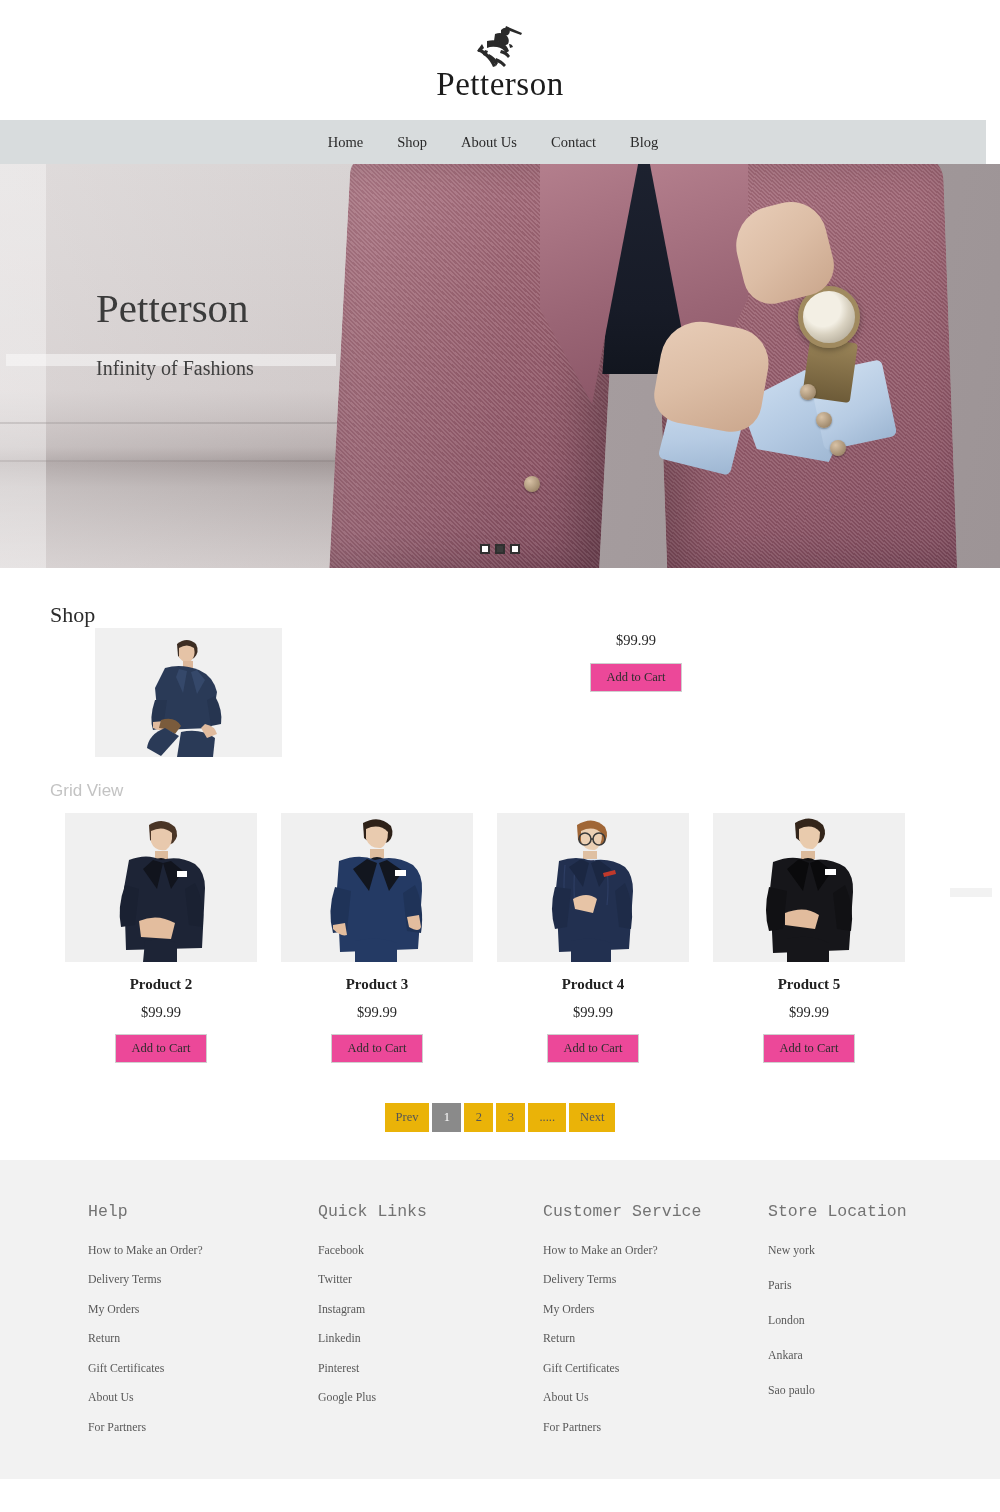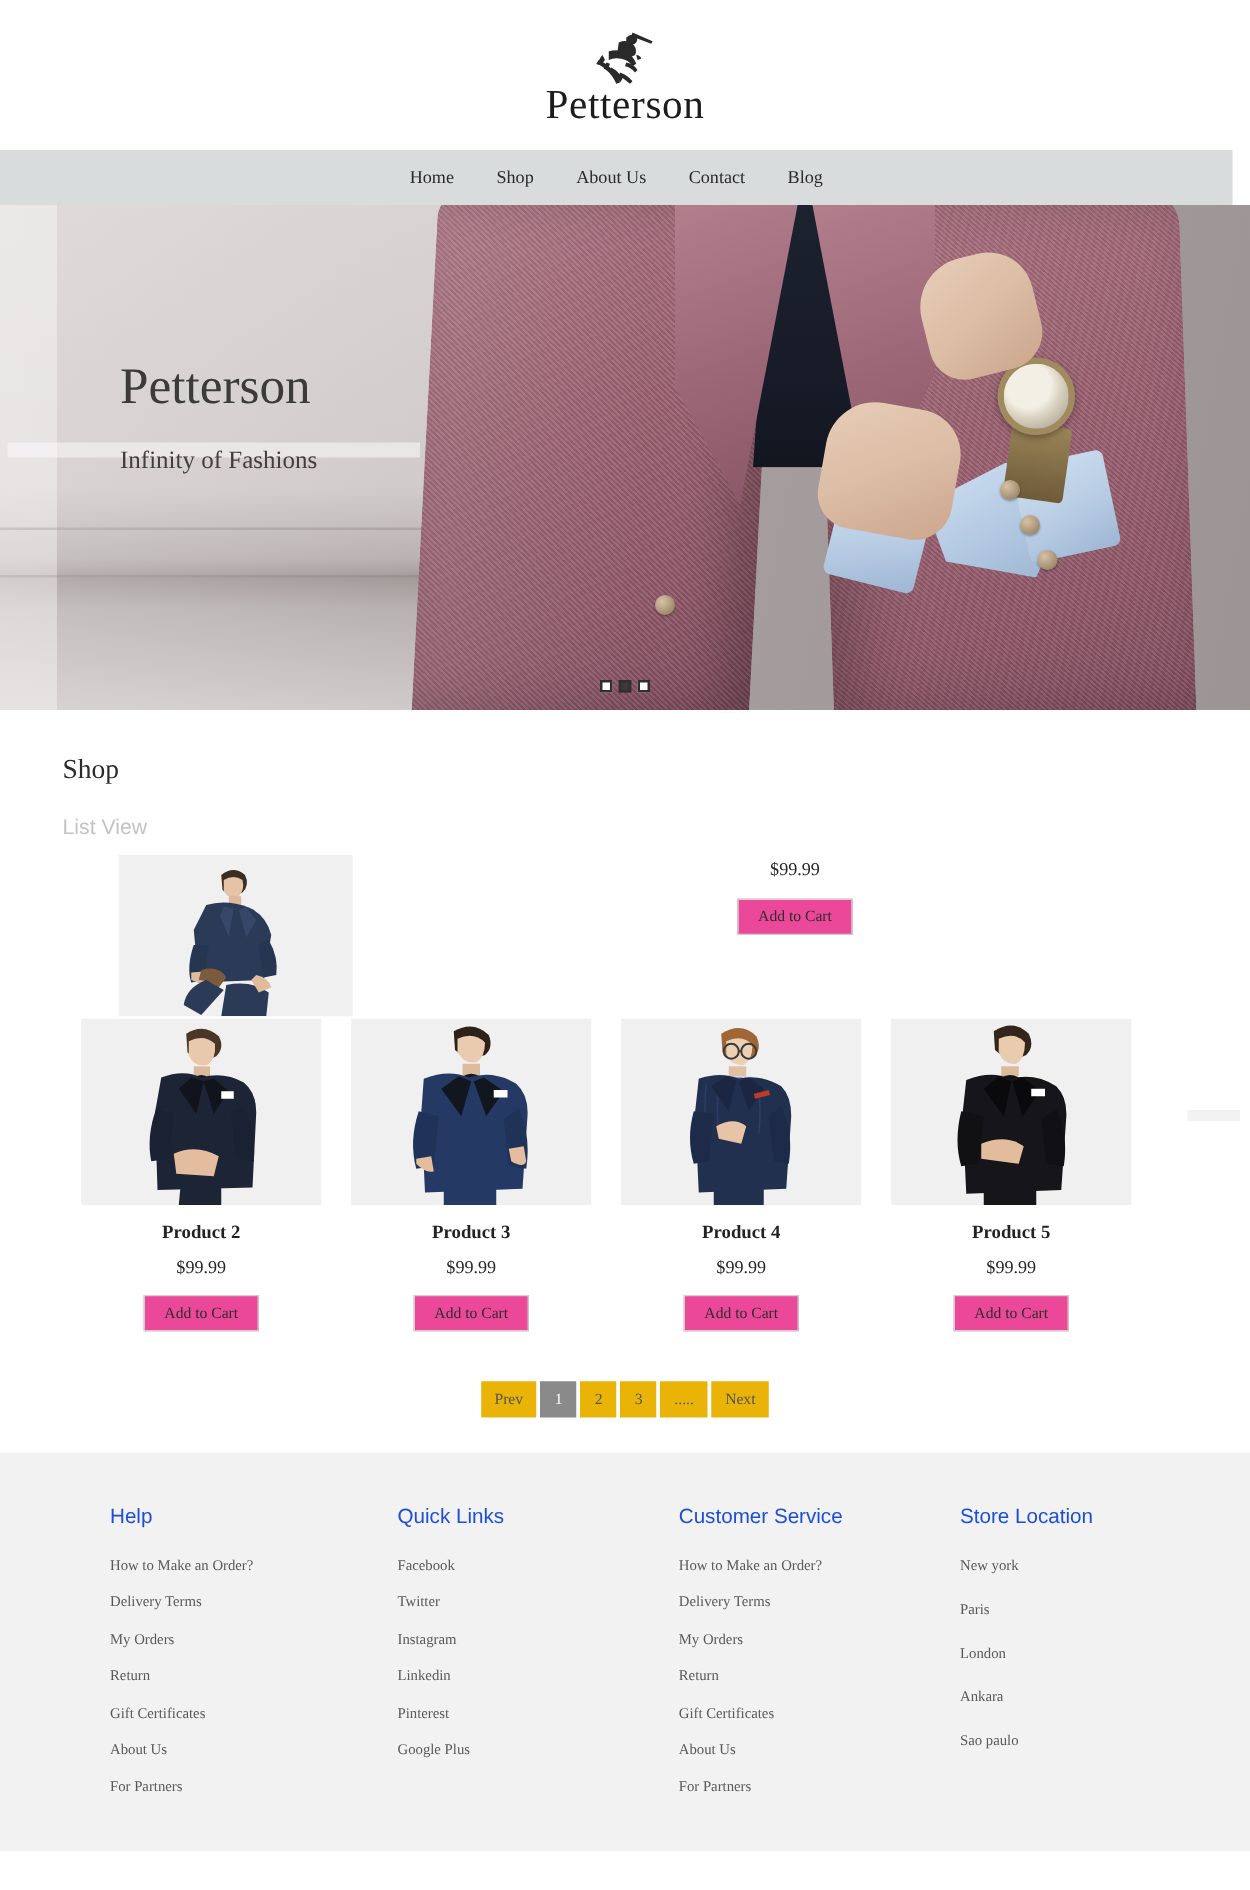--- a/index.html
+++ b/index.html
@@ -304,23 +304,23 @@
   .footer-cols {
     width: 920px; margin: 0 auto;
     display: flex;
   }
   .f-col { padding-left: 48px; }
   .f-col:nth-child(1) { width: 230px; }
   .f-col:nth-child(2) { width: 225px; }
   .f-col:nth-child(3) { width: 225px; }
   .f-col:nth-child(4) { width: 240px; }
   .f-title {
-    font-family: Liberation Sans, sans-serif;
+    font-family: Liberation Mono, monospace;
     font-size: 16.5px;
-    color: #1d4ed8;
+    color: #737373;
     margin-bottom: 22px;
     font-weight: 400;
   }
   .f-link {
     display: block;
     font-family: "Liberation Serif", serif;
     font-size: 11.8px;
     color: #595959;
     margin-bottom: 14.5px;
     cursor: pointer;
@@ -410,21 +410,20 @@
       <div class="dot"></div>
       <div class="dot active"></div>
       <div class="dot"></div>
     </div>
   </div>
 
   <div class="shop-section">
     <div class="container">
       <div class="shop-heading">Shop</div>
 
-      <div class="view-label">List View</div>
 
       <div class="list-row">
         <div class="list-thumb">
           <svg class="fig" viewBox="0 0 187 129" preserveAspectRatio="xMidYMax meet">
             <rect width="187" height="129" fill="#f0f0f0"></rect>
             <g>
               <path d="M82 16 q10 -8 19 0 q4 8 -2 14 q-9 5 -16 -2 Z" fill="#3c2d23"></path>
               <path d="M84 20 q8 -5 15 0 q2 8 -3 13 q-8 3 -12 -4 Z" fill="#e5c3a6"></path>
               <path d="M88 33 l10 0 l0 9 l-10 0 Z" fill="#dcb79a"></path>
               <path d="M84 40 l18 0 l-2 16 l-14 0 Z" fill="#e7edf4"></path>
@@ -441,20 +440,21 @@
               <path d="M110 96 q10 2 12 10 l-10 4 l-6 -10 Z" fill="#e0bb9e"></path>
             </g>
           </svg>
         </div>
         <div class="list-info">
           <div class="prod-price">$99.99</div>
           <button class="btn-cart">Add to Cart</button>
         </div>
       </div>
 
+      <div class="view-label">Grid View</div>
 
       <div class="grid-row">
 
         <div class="grid-card">
           <div class="grid-thumb">
             <svg class="fig" viewBox="0 0 192 149" preserveAspectRatio="xMidYMax meet">
               <rect width="192" height="149" fill="#f0f0f0"></rect>
               <path d="M84 12 q14 -9 26 2 q5 9 -2 16 q-12 7 -23 -3 Z" fill="#4a3526"></path>
               <path d="M86 18 q12 -6 21 2 q1 12 -6 17 q-11 2 -15 -8 Z" fill="#e8c9ad"></path>
               <path d="M90 38 l13 0 l0 10 l-13 0 Z" fill="#dcbb9c"></path>

